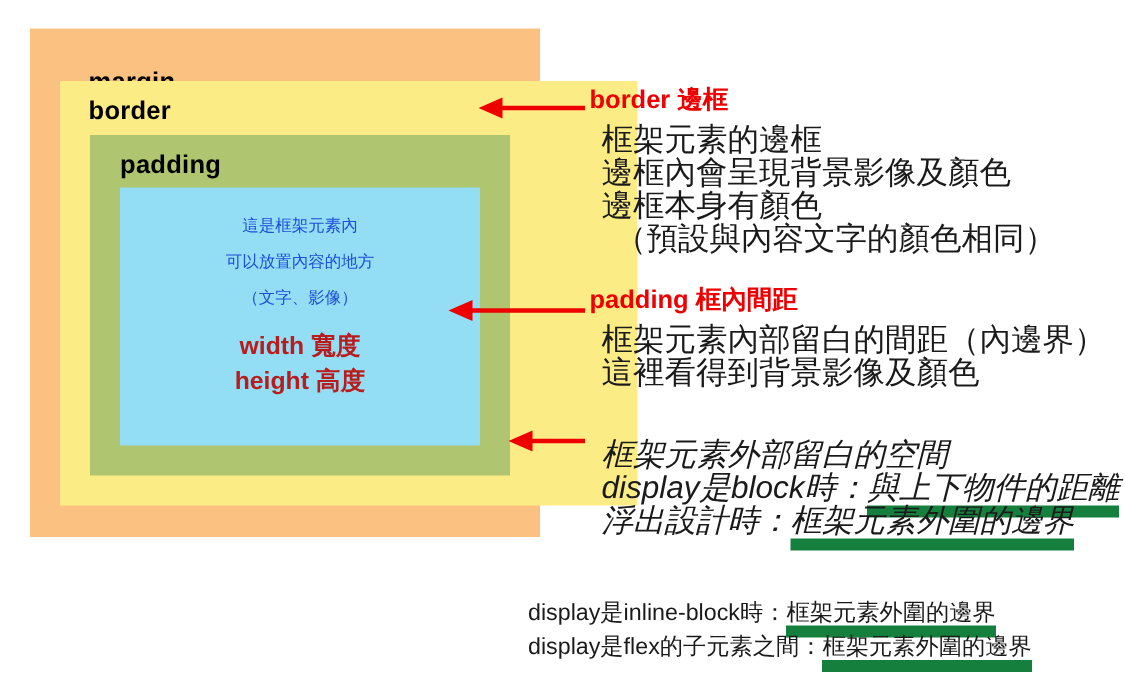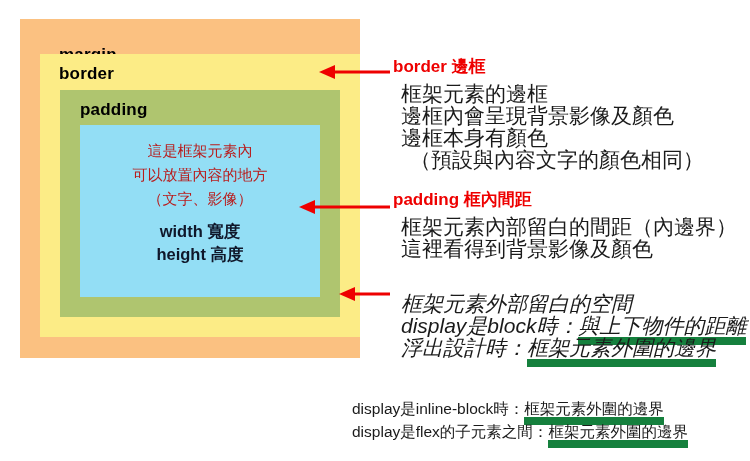--- a/index.html
+++ b/index.html
@@ -42,21 +42,21 @@
 
   #margin-layer {
     background: #fbc181;
   }
   #margin-label { left: 19px; top: 27px; margin-left: 20px; }
 
   #border-layer {
     position: absolute;
     left: 20px;
     top: 35px;
-    width: 320px;
+    width: 385px;
     height: 283px;
     background: #fcec86;
   }
   #border-label { left: 19px; top: 11px; }
 
   #padding-layer {
     position: absolute;
     left: 20px;
     top: 36px;
     width: 280px;
@@ -71,31 +71,31 @@
     top: 35px;
     width: 240px;
     height: 172px;
     background: #93def5;
     text-align: center;
   }
   #content-text {
     padding-top: 14px;
   }
   .content-line {
-    font-size: 15px;
+    font-size: 11px;
     line-height: 24px;
-    color: #b91c1c;
+    color: #1d4ed8;
     white-space: nowrap;
     font-family: Liberation Serif, serif;
   }
   .content-dim {
     font-size: 16.5px;
     line-height: 23px;
     font-weight: bold;
-    color: #0f172a;
+    color: #b91c1c;
     white-space: nowrap;
     margin-top: 9px;
   }
   .content-dim + .content-dim { margin-top: 0; }
 
   
   .arrow {
     position: absolute;
     height: 18px;
     display: block;

